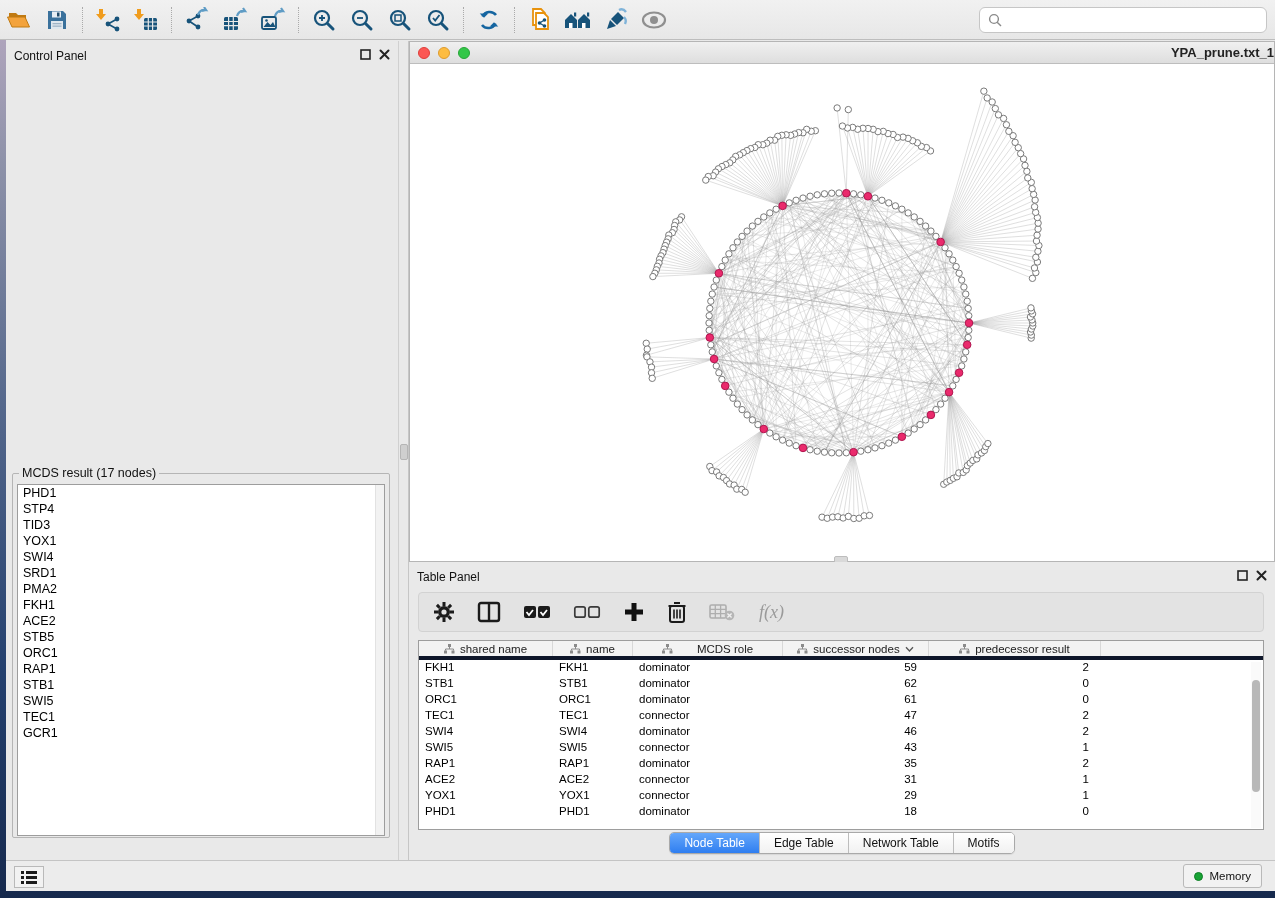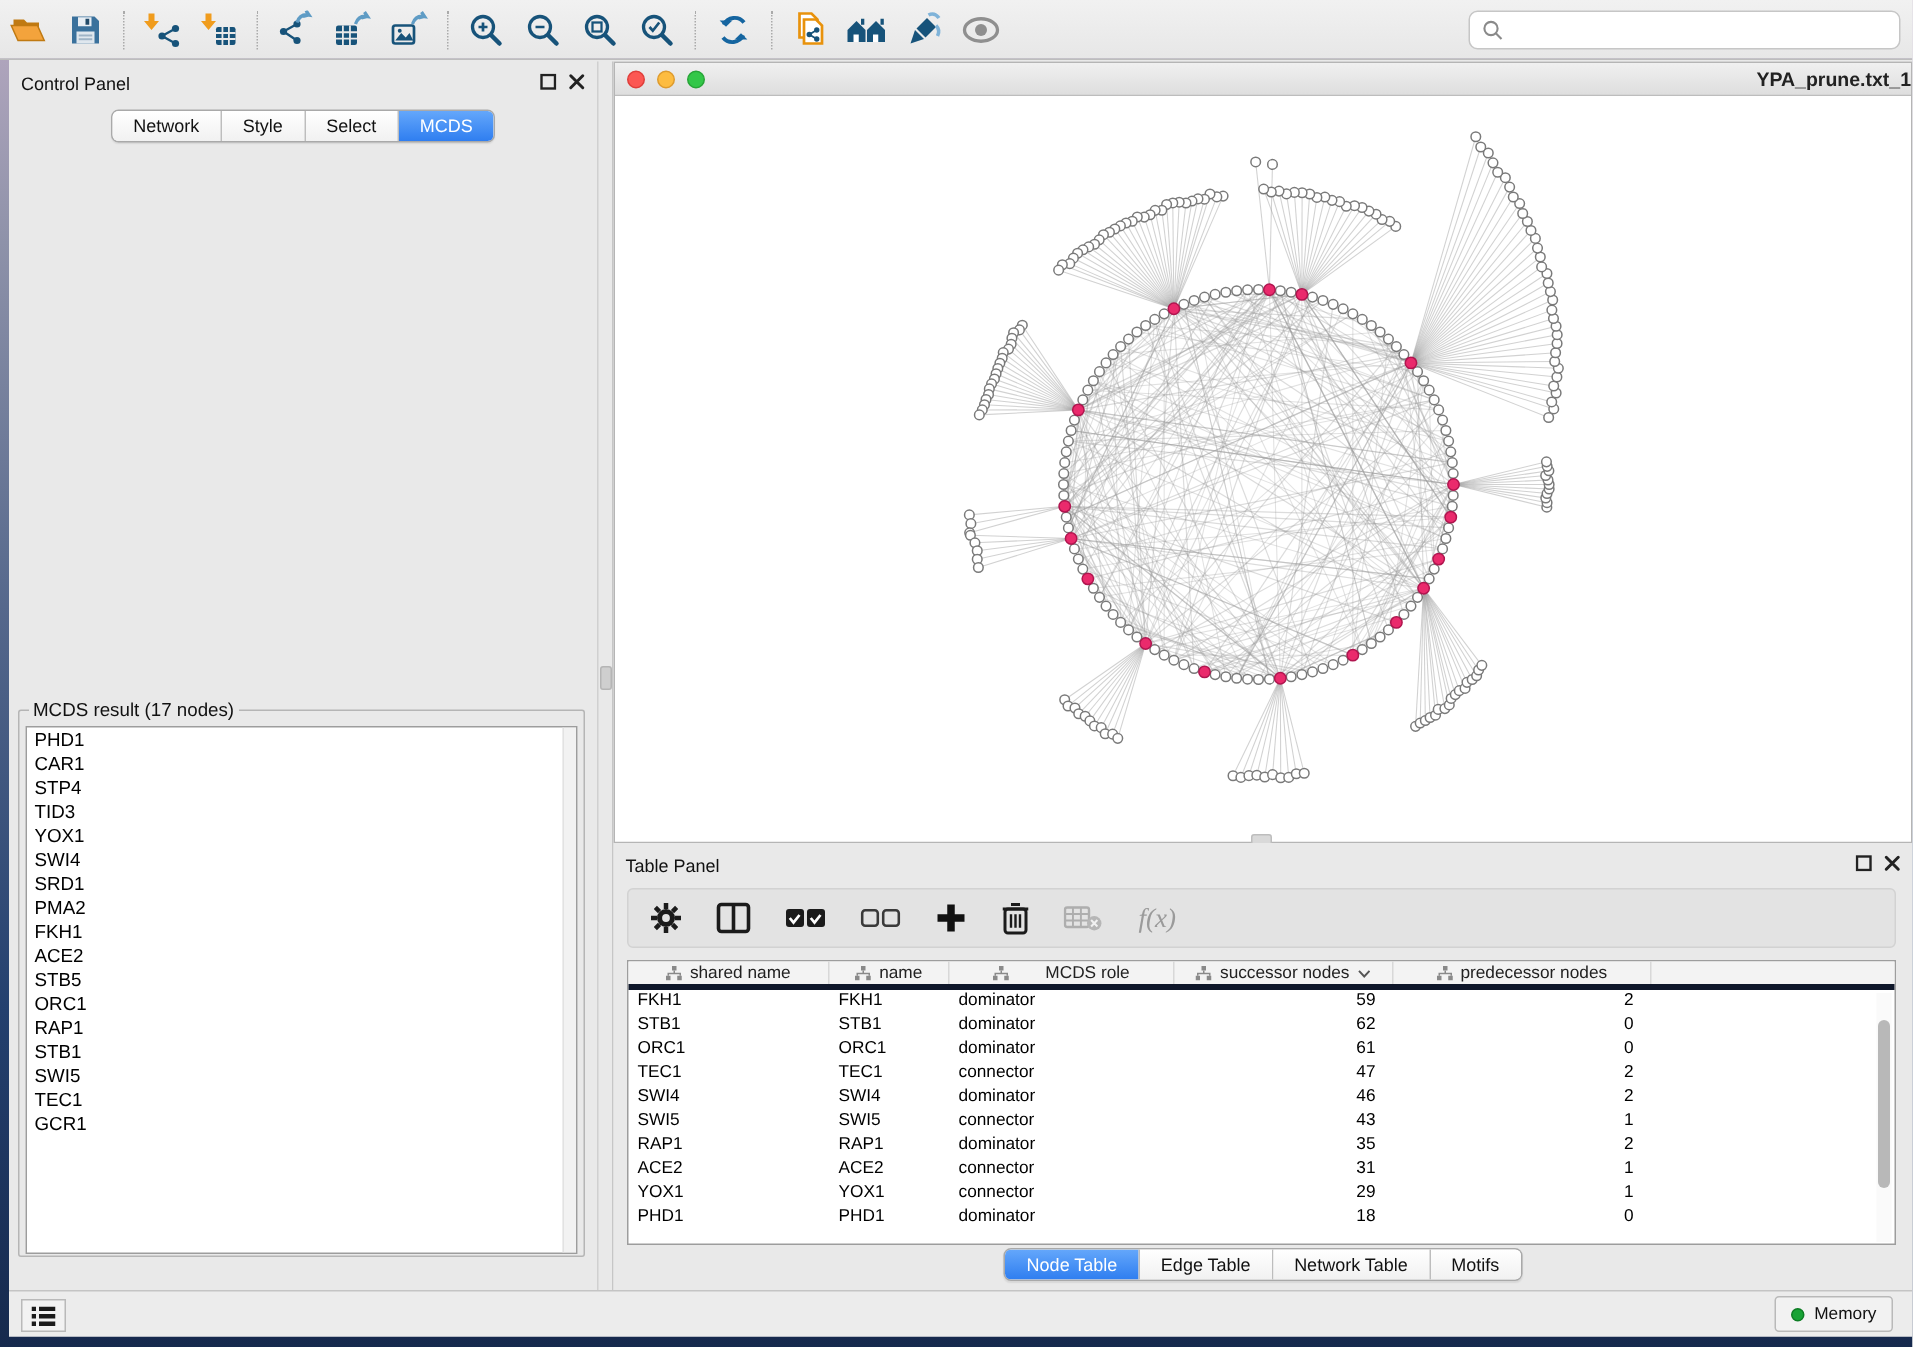--- a/index.html
+++ b/index.html
@@ -252,35 +252,26 @@
   <div class="cpanel">
     <div class="panel-title">Control Panel</div>
     <div class="panel-btns">
       <svg width="11" height="11" viewBox="0 0 11 11">
         <rect x="1" y="1" width="9" height="9" fill="none" stroke="#222" stroke-width="1.6"></rect>
       </svg>
       <svg width="11" height="11" viewBox="0 0 11 11">
         <path d="M1.5 1.5 L9.5 9.5 M9.5 1.5 L1.5 9.5" stroke="#222" stroke-width="2" stroke-linecap="round"></path>
       </svg>
     </div>
-    <div class="tabs-row" style="z-index:3;">
-      <div class="seg-group" id="cp-tabs">
-          <button class="seg">Network</button>
-          <button class="seg">Style</button>
-          <button class="seg">Select</button>
-          <button class="seg active">MCDS</button>
-        </div>
-    </div>
     <div class="result-box">
       <fieldset>
         <legend>MCDS result (17 nodes)</legend>
         <div class="result-list" id="mcds-list">
           <div class="result-scroll"></div>
         <div class="list-item">PHD1</div>
-            <div class="list-item">CAR1</div>
             <div class="list-item">STP4</div>
             <div class="list-item">TID3</div>
             <div class="list-item">YOX1</div>
             <div class="list-item">SWI4</div>
             <div class="list-item">SRD1</div>
             <div class="list-item">PMA2</div>
             <div class="list-item">FKH1</div>
             <div class="list-item">ACE2</div>
             <div class="list-item">STB5</div>
             <div class="list-item">ORC1</div>
@@ -1158,21 +1149,21 @@
               <path d="M1 1.2 L4.5 5 L8 1.2" stroke="#555" stroke-width="1.3" fill="none"></path>
             </svg>
           </div>
           <div class="th" style="width: 172px;">
             <svg width="11" height="10" viewBox="0 0 11 10">
               <rect x="4" y="0" width="3" height="3" fill="#8a8a8a"></rect>
               <rect x="0" y="6.5" width="3" height="3" fill="#8a8a8a"></rect>
               <rect x="7.5" y="6.5" width="3" height="3" fill="#8a8a8a"></rect>
               <path d="M5.5 3 v2 M1.5 6.5 v-1.5 h8 v1.5" stroke="#8a8a8a" fill="none" stroke-width="1"></path>
             </svg>
-            <span>predecessor nodes</span>
+            <span>predecessor result</span>
           </div>
           <div class="th" style="flex: 1 1 0%; border-right: none;"></div>
         </div>
       <div id="t-body">
           <div class="tr">
             <div class="td" style="width: 134px;">FKH1</div>
             <div class="td" style="width: 80px;">FKH1</div>
             <div class="td" style="width: 150px;">dominator</div>
             <div class="td num" style="width: 146px;">59</div>
             <div class="td num" style="width: 172px;">2</div>

